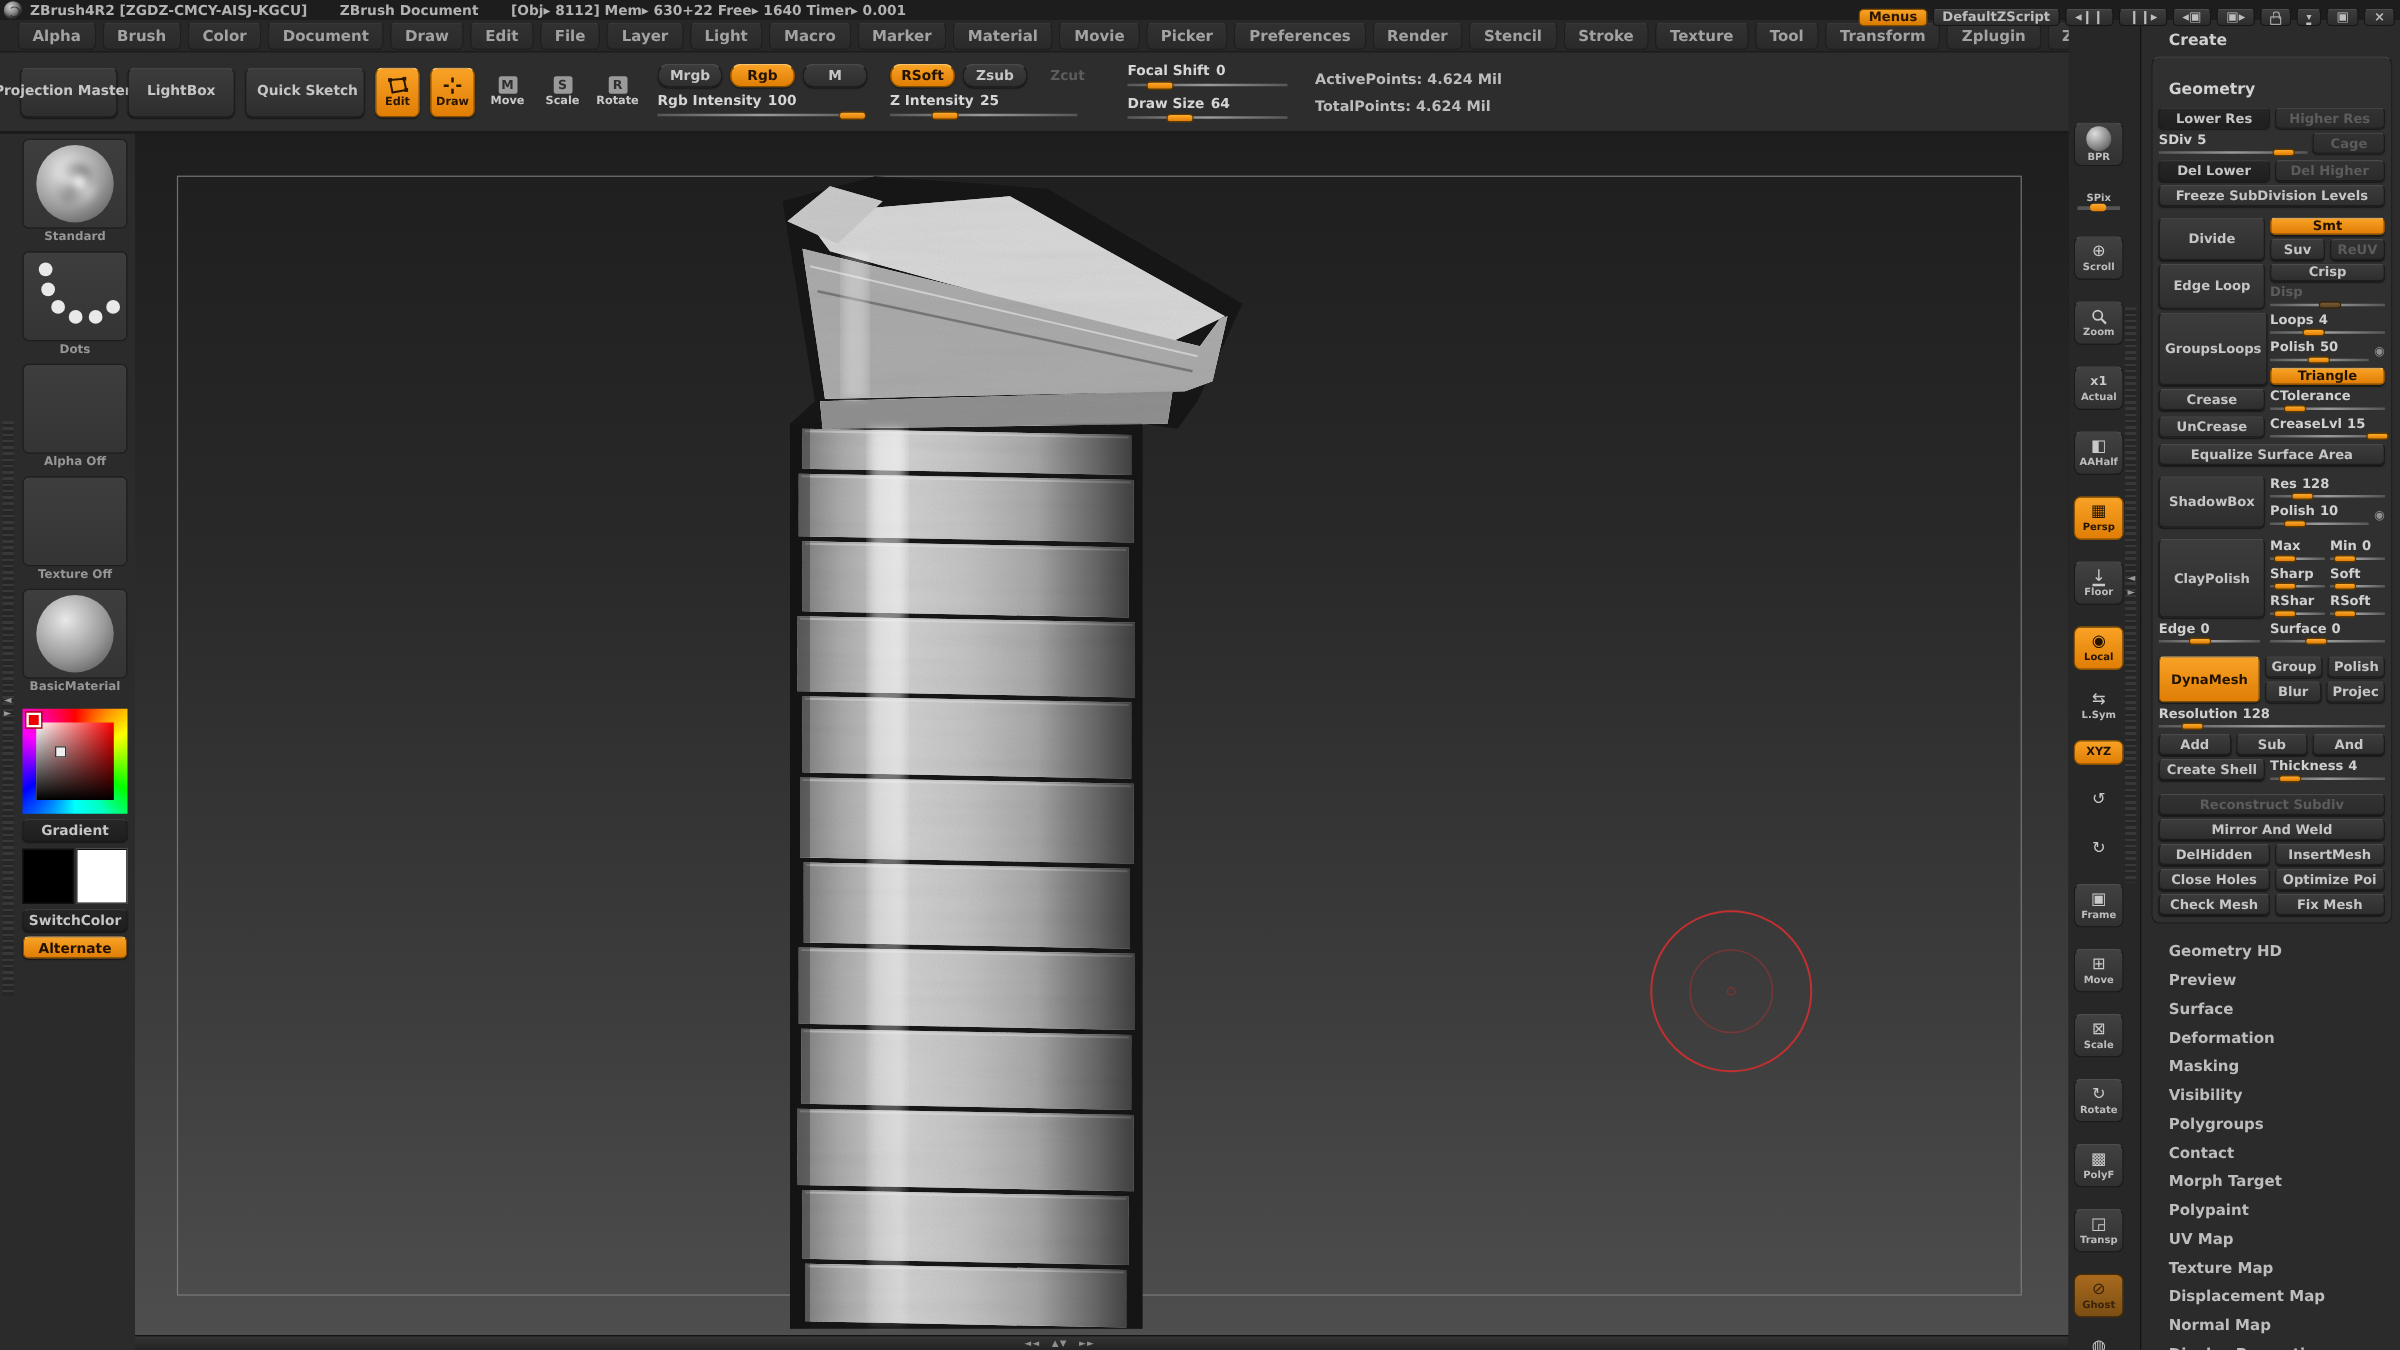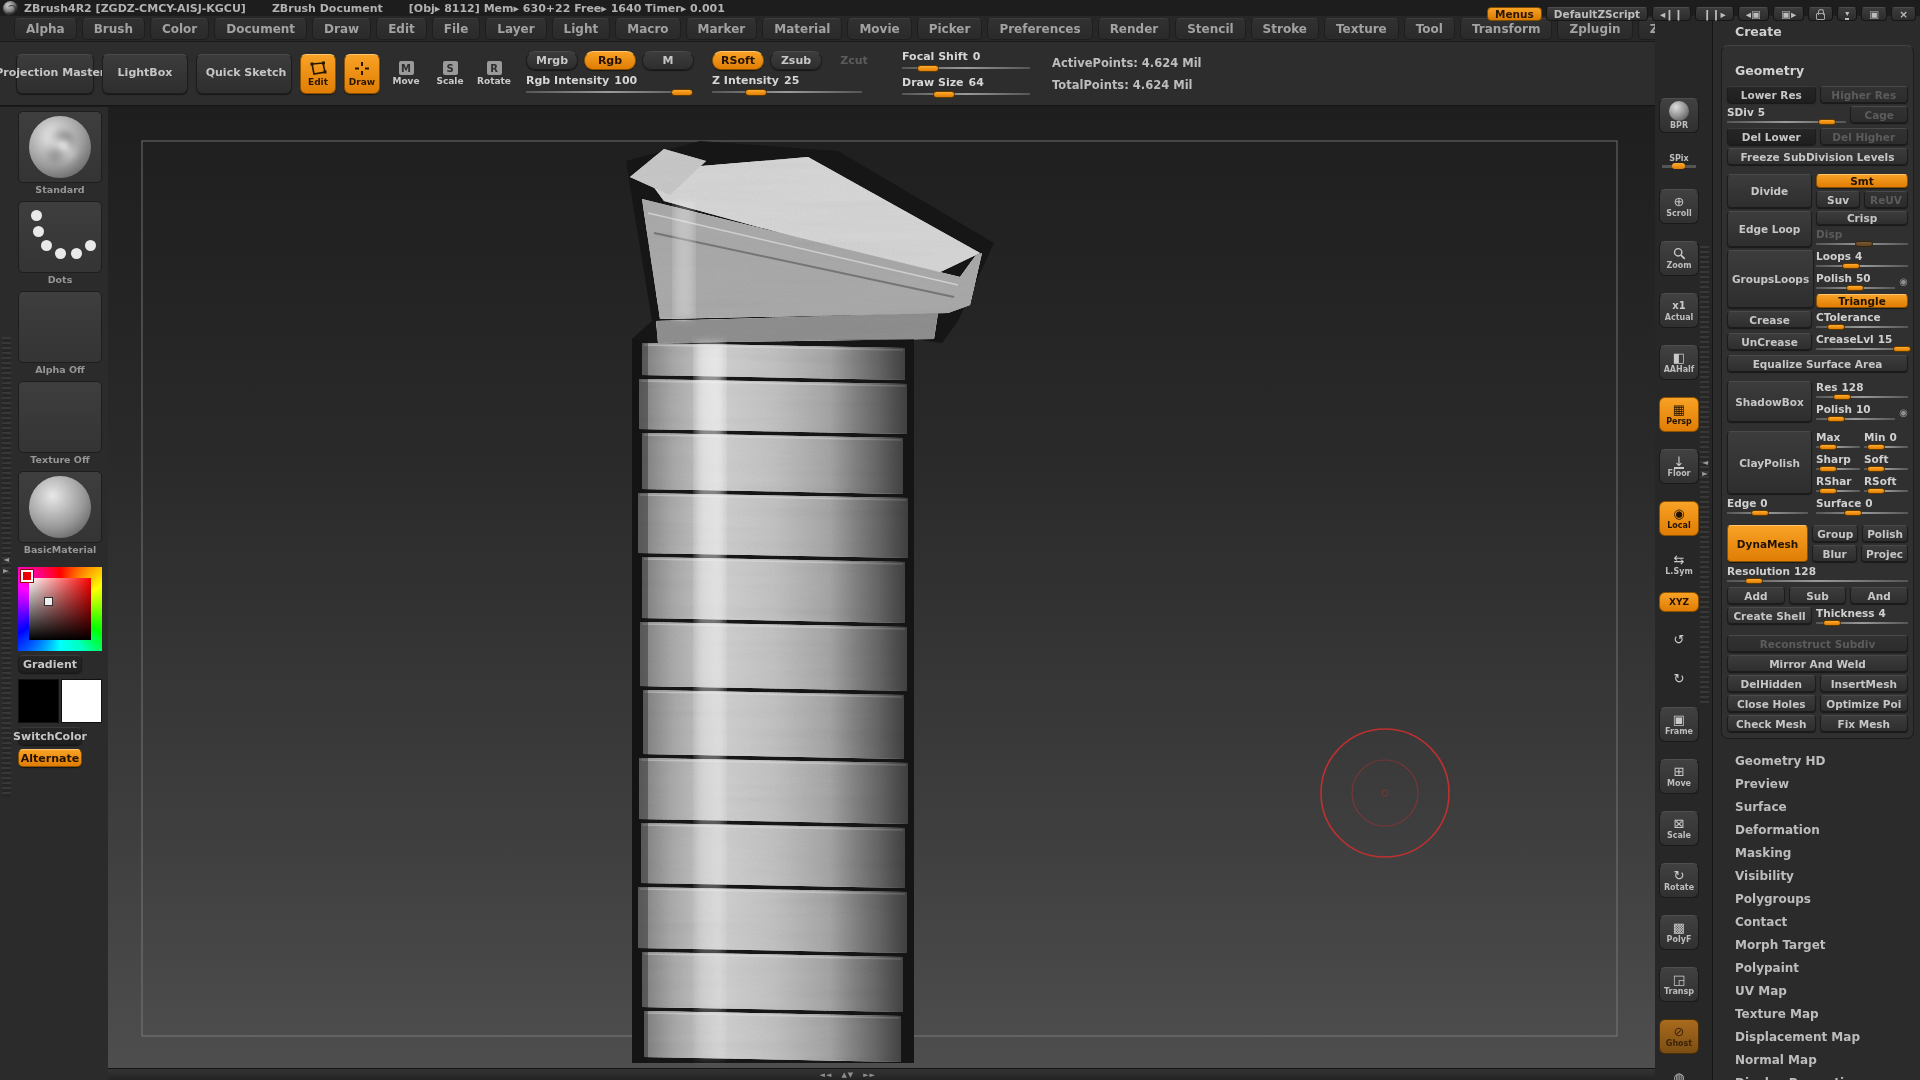--- a/index.html
+++ b/index.html
@@ -88,21 +88,21 @@
                        conic-gradient(from 120deg,#cfcfcf,#8a8a8a,#e0e0e0,#7d7d7d,#cfcfcf);
             filter:blur(3px); opacity:.85; }
   .dots-demo { position:absolute; inset:0; }
   .dots-demo i { position:absolute; width:11px; height:11px; border-radius:50%; background:#e9e9e9; }
   .picker { margin:10px 4px 0 18px; width:84px; height:84px; padding:11px;
             background:conic-gradient(from 0deg at 50% 50%, #f00,#ff8000,#ff0,#80ff00,#0f0,#00ffc0,#0ff,#0080ff,#00f,#8000ff,#f0f,#ff0080,#f00); position:relative; }
   .picker-sv { width:100%; height:100%;
             background:linear-gradient(to top, #000, transparent), linear-gradient(to right, #fff, #f00); }
   .pick-a { position:absolute; left:3px; top:3px; width:12px; height:12px; background:#e00; border:2px solid #fff; outline:1px solid #900; }
   .pick-b { position:absolute; left:26px; top:30px; width:9px; height:9px; background:#eee; border:1px solid #333; }
-  .wide-lab { margin:4px 4px 0 18px; width:64px; height:18px; border-radius:5px; font-size:11px; }
+  .wide-lab { margin:4px 4px 0 18px; width:84px; height:18px; border-radius:5px; font-size:11px; }
   .swatches { margin:6px 4px 0 18px; width:84px; display:flex; gap:2px; }
   .swatch { width:41px; height:44px; border:1px solid #111; }
 
   
   #canvas { position:absolute; left:108px; top:107px; width:1547px; height:961px; background:#222; }
   #canvas svg { display:block; }
   #canvas-bottom { position:absolute; left:108px; top:1068px; width:1547px; height:12px;
                    background:linear-gradient(#343434,#232323); border-top:1px solid #141414;
                    display:flex; align-items:center; }
   .cb-arrows { margin-left:46%; display:flex; gap:9px; color:#8f8f8f; font-size:7px; letter-spacing:1px; }

